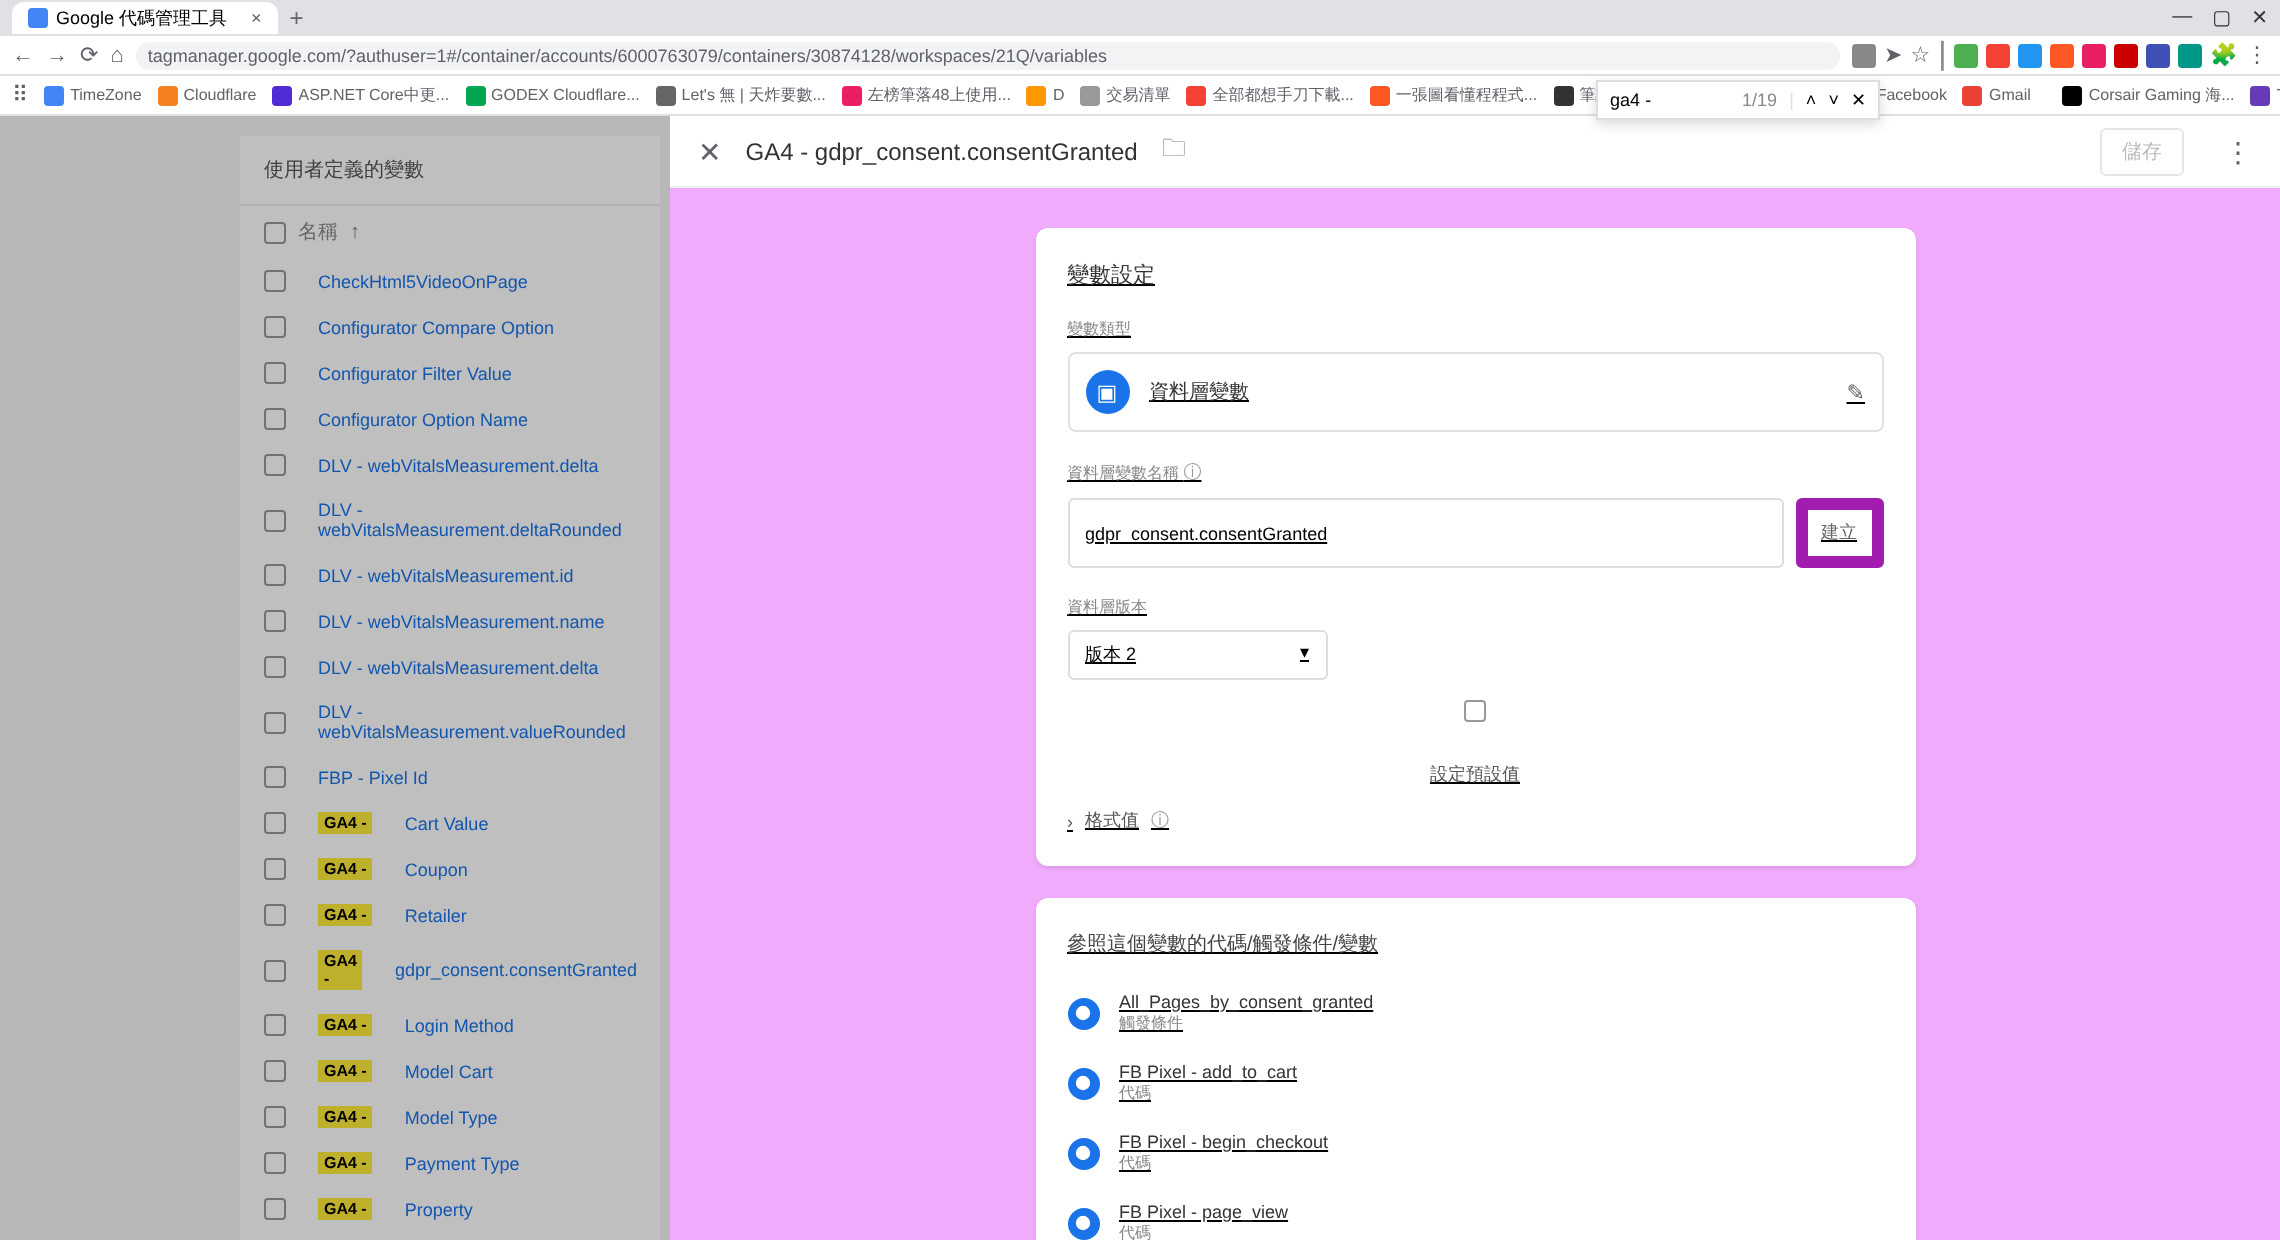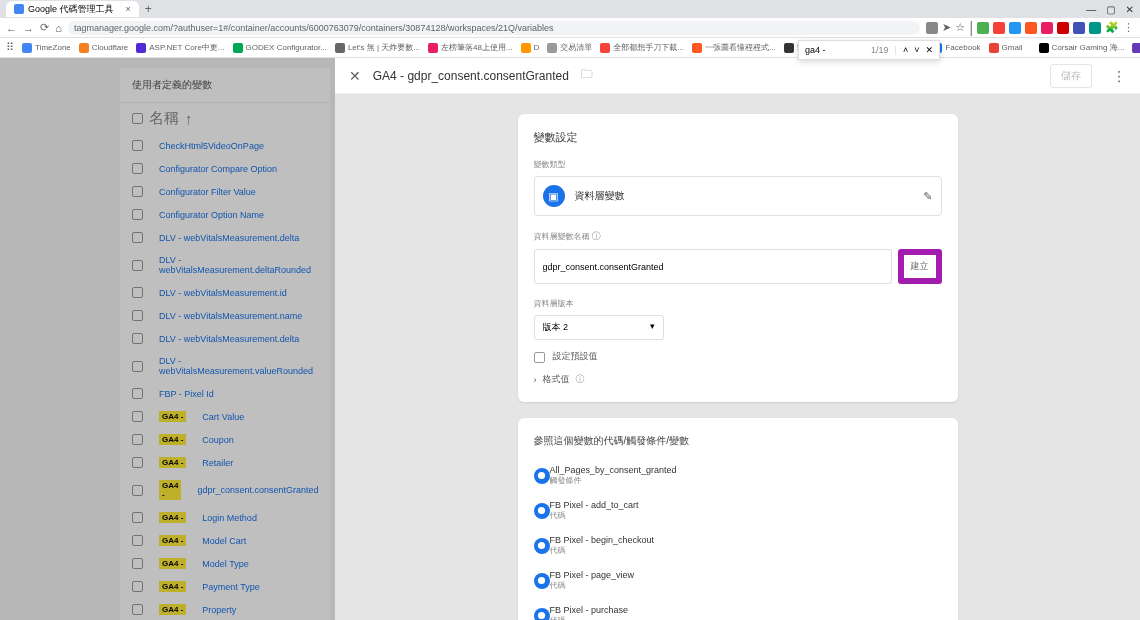--- a/index.html
+++ b/index.html
@@ -27,53 +27,53 @@
 .find-bar { position: absolute; right: 200px; top: 40px; background: #fff; border: 1px solid #ddd; box-shadow: 0 2px 6px rgba(0,0,0,0.15); height: 20px; display: flex; align-items: center; padding: 0 6px; gap: 6px; font-size: 9px; z-index: 100; }
 .find-input { border: none; outline: none; width: 60px; font-size: 9px; }
 
 
 .content { position: relative; height: 562px; background: #f5f5f5; }
 .scrim { position: absolute; inset: 0; background: rgba(0,0,0,0.25); }
 
 
 .sidebar { position: absolute; left: 120px; top: 10px; width: 210px; background: #fff; }
 .sidebar-header { padding: 10px 12px; font-size: 10px; color: #555; border-bottom: 1px solid #eee; display:flex; align-items:center; justify-content:space-between;}
-.sort-row { padding: 6px 12px; font-size: 15px; color: #888; display:flex; align-items:center; gap:6px;}
+.sort-row { padding: 6px 12px; font-size: 10px; color: #888; display:flex; align-items:center; gap:6px;}
 .var-row { display: flex; align-items: center; padding: 6px 12px; gap: 16px; font-size: 9px; }
 .checkbox { width: 11px; height: 11px; border: 1.5px solid #999; border-radius: 2px; flex-shrink: 0; }
 .var-link { color: #1a73e8; cursor: pointer; }
 .ga4-tag { background: #ffeb3b; color: #000; padding: 1px 3px; font-size: 8px; font-weight: bold; }
 
 
 .modal { position: absolute; left: 335px; right: 0; top: 0; bottom: 0; background: #fff; display: flex; flex-direction: column; }
 .modal-header { height: 36px; display: flex; align-items: center; padding: 0 14px; gap: 12px; border-bottom: 1px solid #eee; }
 .close-x { color: #5f6368; font-size: 14px; cursor: pointer; }
 .modal-title { font-size: 12px; color: #333; }
 .folder-icon { color: #888; font-size: 12px; }
 .save-btn { margin-left: auto; color: #bbb; font-size: 10px; border: 1px solid #e5e5e5; padding: 4px 10px; border-radius: 3px; }
 .more-btn { color: #5f6368; font-size: 14px; cursor: pointer; margin-left: 8px; }
 
-.modal-body { flex: 1; overflow: auto; padding: 20px 0; background: #e5e5e5; }
+.modal-body { flex: 1; overflow: auto; padding: 20px 0; background: #f0abfc; text-decoration: underline; }
 .card { width: 440px; margin: 0 auto 16px; background: #fff; border-radius: 6px; box-shadow: 0 1px 2px rgba(0,0,0,0.1); padding: 16px; }
 .card-title { font-size: 11px; color: #333; margin-bottom: 14px; font-weight: 500; }
 .section-label { font-size: 8px; color: #888; margin-bottom: 6px; }
 .type-row { display: flex; align-items: center; gap: 10px; padding: 8px; border: 1px solid #e0e0e0; border-radius: 4px; margin-bottom: 14px; }
 .type-icon { width: 22px; height: 22px; background: #1a73e8; border-radius: 50%; display: flex; align-items: center; justify-content: center; color: #fff; font-size: 11px; }
 .type-name { font-size: 10px; color: #333; }
 .edit-icon { margin-left: auto; color: #5f6368; cursor: pointer; font-size: 11px; }
 .input-row { display: flex; gap: 6px; margin-bottom: 14px; }
 .text-input { flex: 1; border: 1px solid #ddd; padding: 5px 8px; font-size: 9px; border-radius: 3px; }
 .block-btn { border: 6px solid #a21caf; padding: 5px 7px; font-size: 9px; border-radius: 3px; cursor: pointer; color:#666;}
 .select-box { border: 1px solid #ddd; padding: 5px 8px; font-size: 9px; border-radius: 3px; width: 130px; display: flex; justify-content: space-between; cursor: pointer; }
-.check-row { display: flex; align-items: flex-end; gap: 8px; font-size: 9px; color: #555; margin: 10px 0; }
+.check-row { display: flex; align-items: center; gap: 20px; font-size: 9px; color: #555; margin: 10px 0; flex-direction: column; }
 .expand-row { display: flex; align-items: center; gap: 6px; font-size: 9px; color: #555; cursor: pointer; }
 .help-icon { color:#999; font-size:9px;}
 
 .ref-title { font-size: 10px; color: #444; margin-bottom: 10px; font-weight:500;}
-.ref-row { display: flex; align-items: center; padding: 7px 0; }
+.ref-row { display: flex; align-items: center; gap: 10px; padding: 7px 0; }
 .ref-icon { width: 16px; height: 16px; background: #1a73e8; border-radius: 50%; flex-shrink: 0; display:flex;align-items:center;justify-content:center;}
 .ref-icon svg{width:9px;height:9px;fill:#fff;}
 .ref-text { font-size: 9px; color: #333; font-weight: 500; }
 .ref-sub { font-size: 8px; color: #888; }
 </style>
 </head>
 <body>
 
 <div class="browser-tabs">
   <div class="tab">
@@ -122,21 +122,21 @@
   <span class="bm">
       <span class="bm-icon" style="background:#f48120"></span>
       <span>Cloudflare</span>
     </span>
   <span class="bm">
       <span class="bm-icon" style="background:#512bd4"></span>
       <span>ASP.NET Core中更...</span>
     </span>
   <span class="bm">
       <span class="bm-icon" style="background:#00a651"></span>
-      <span>GODEX Configurator...</span>
+      <span>GODEX Cloudflare...</span>
     </span>
   <span class="bm">
       <span class="bm-icon" style="background:#666"></span>
       <span>Let's 無 | 天炸要數...</span>
     </span>
   <span class="bm">
       <span class="bm-icon" style="background:#e91e63"></span>
       <span>左榜筆落48上使用...</span>
     </span>
   <span class="bm">

